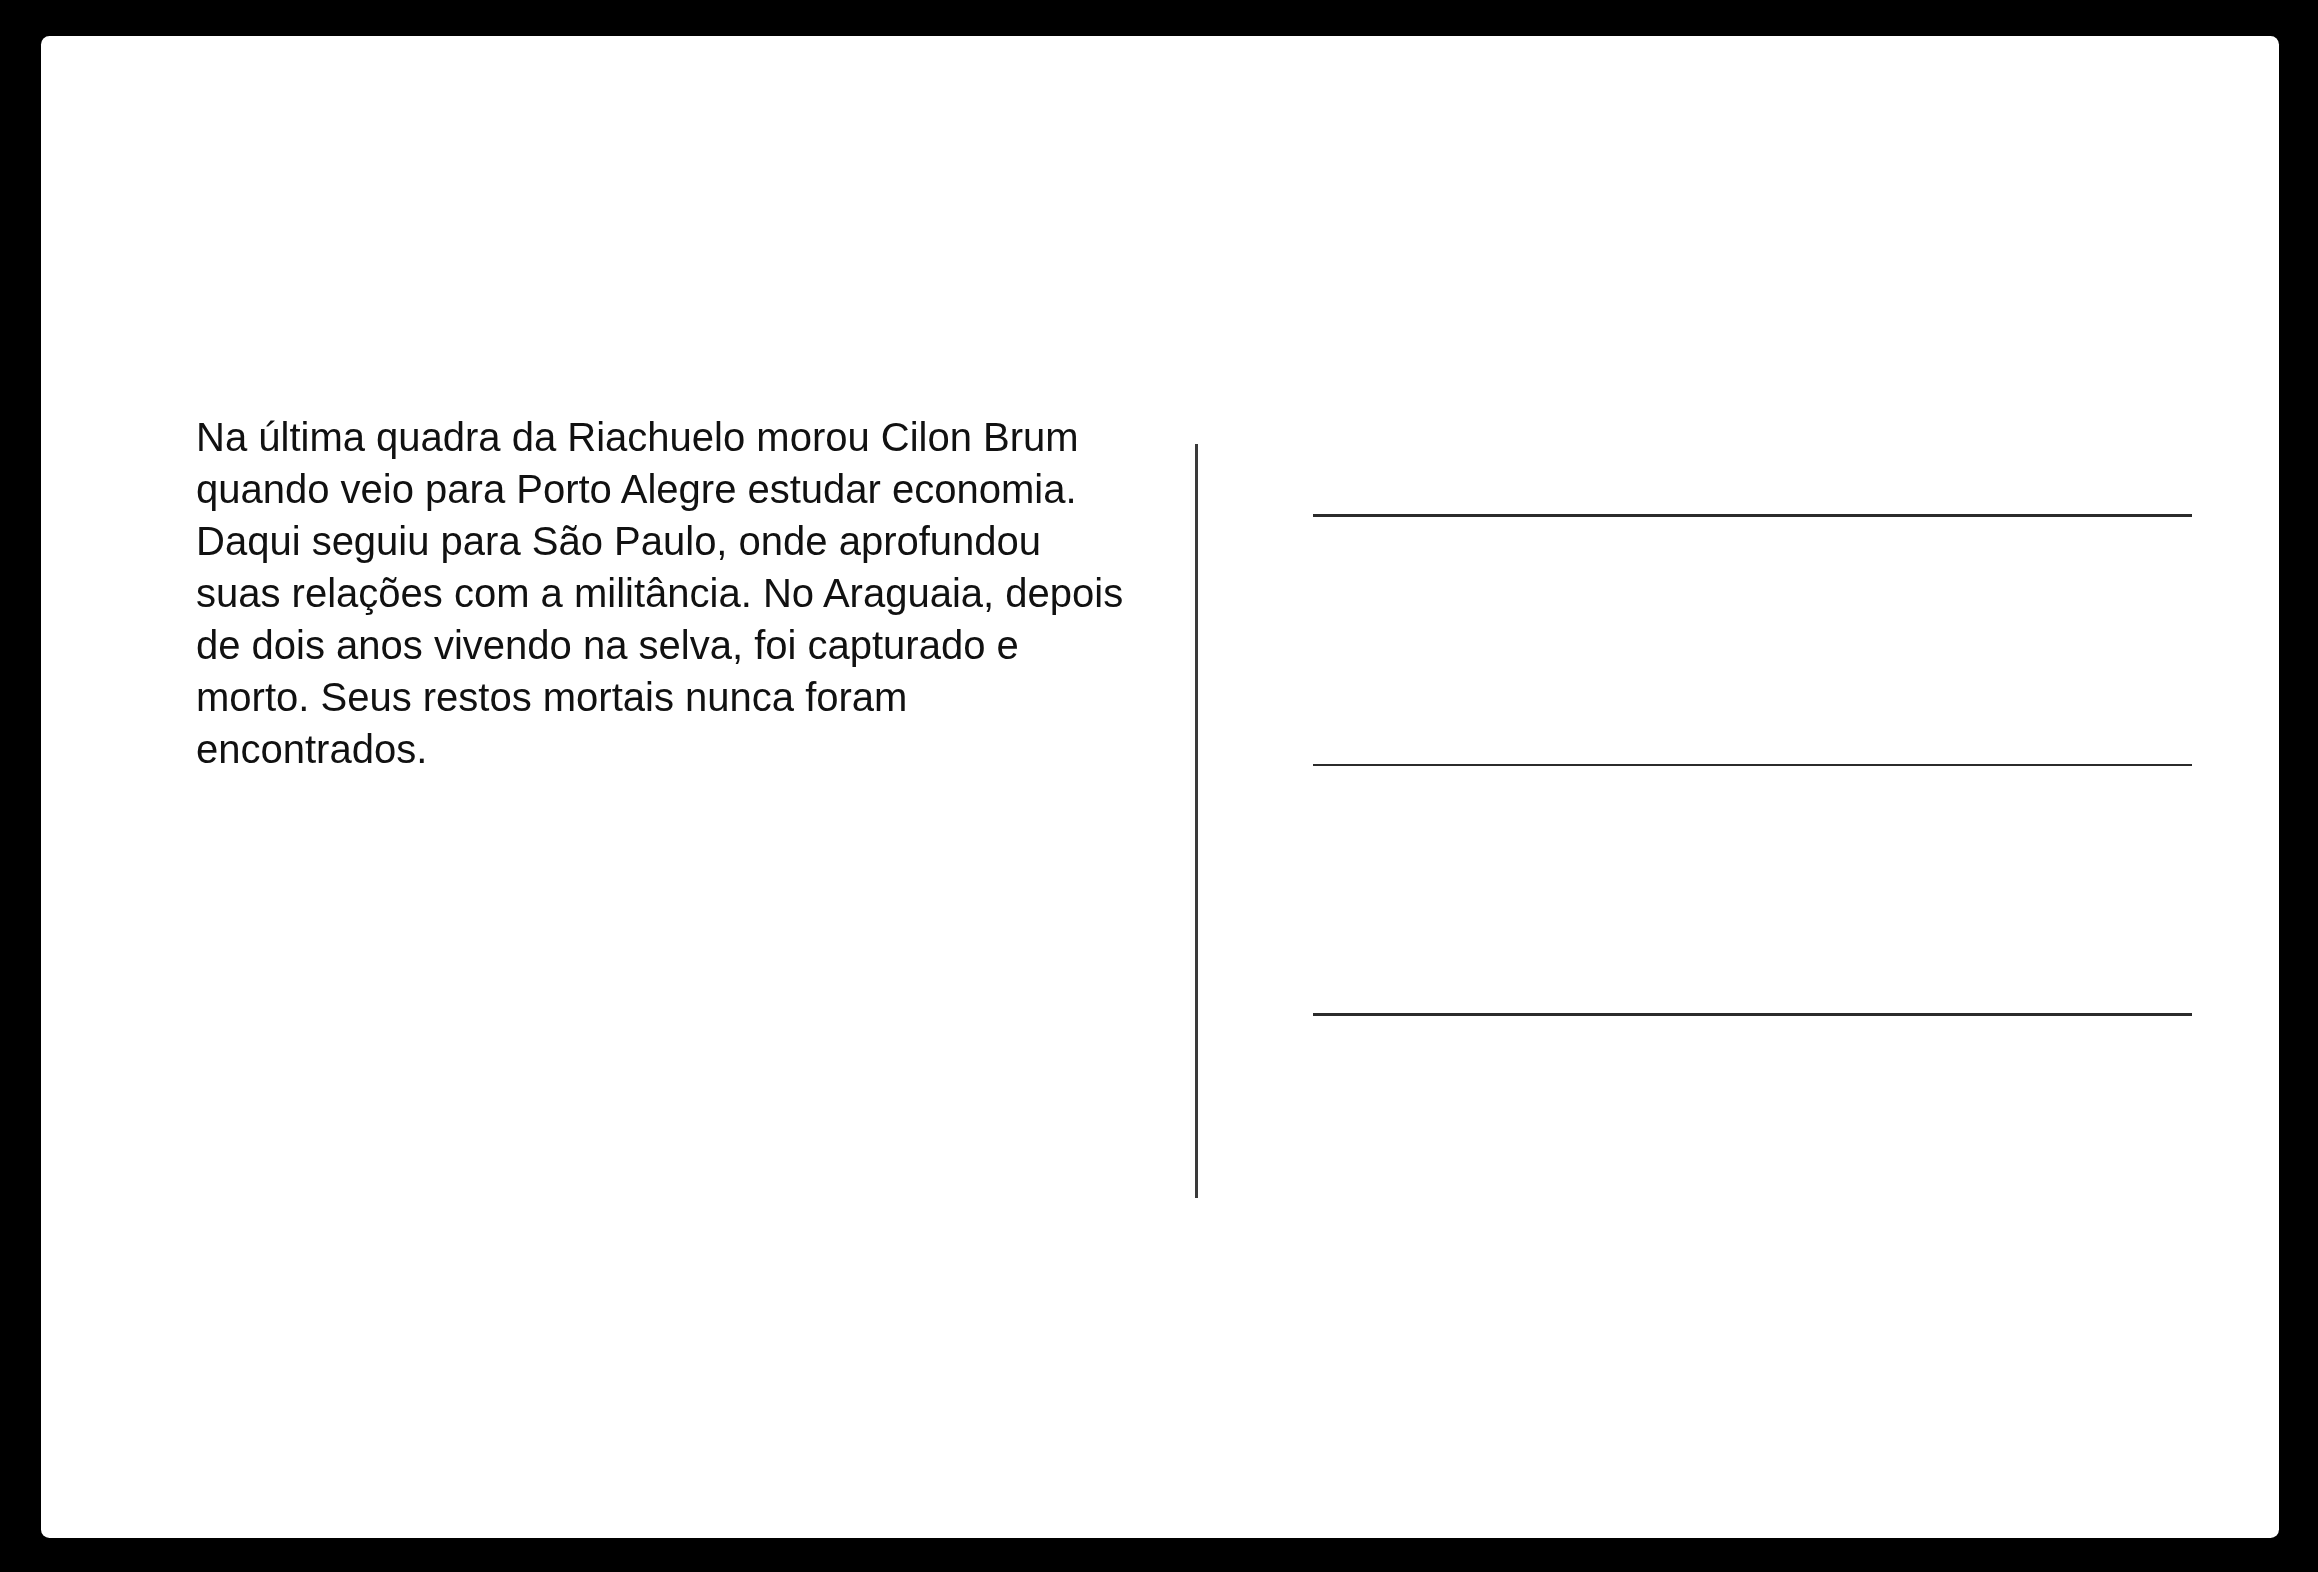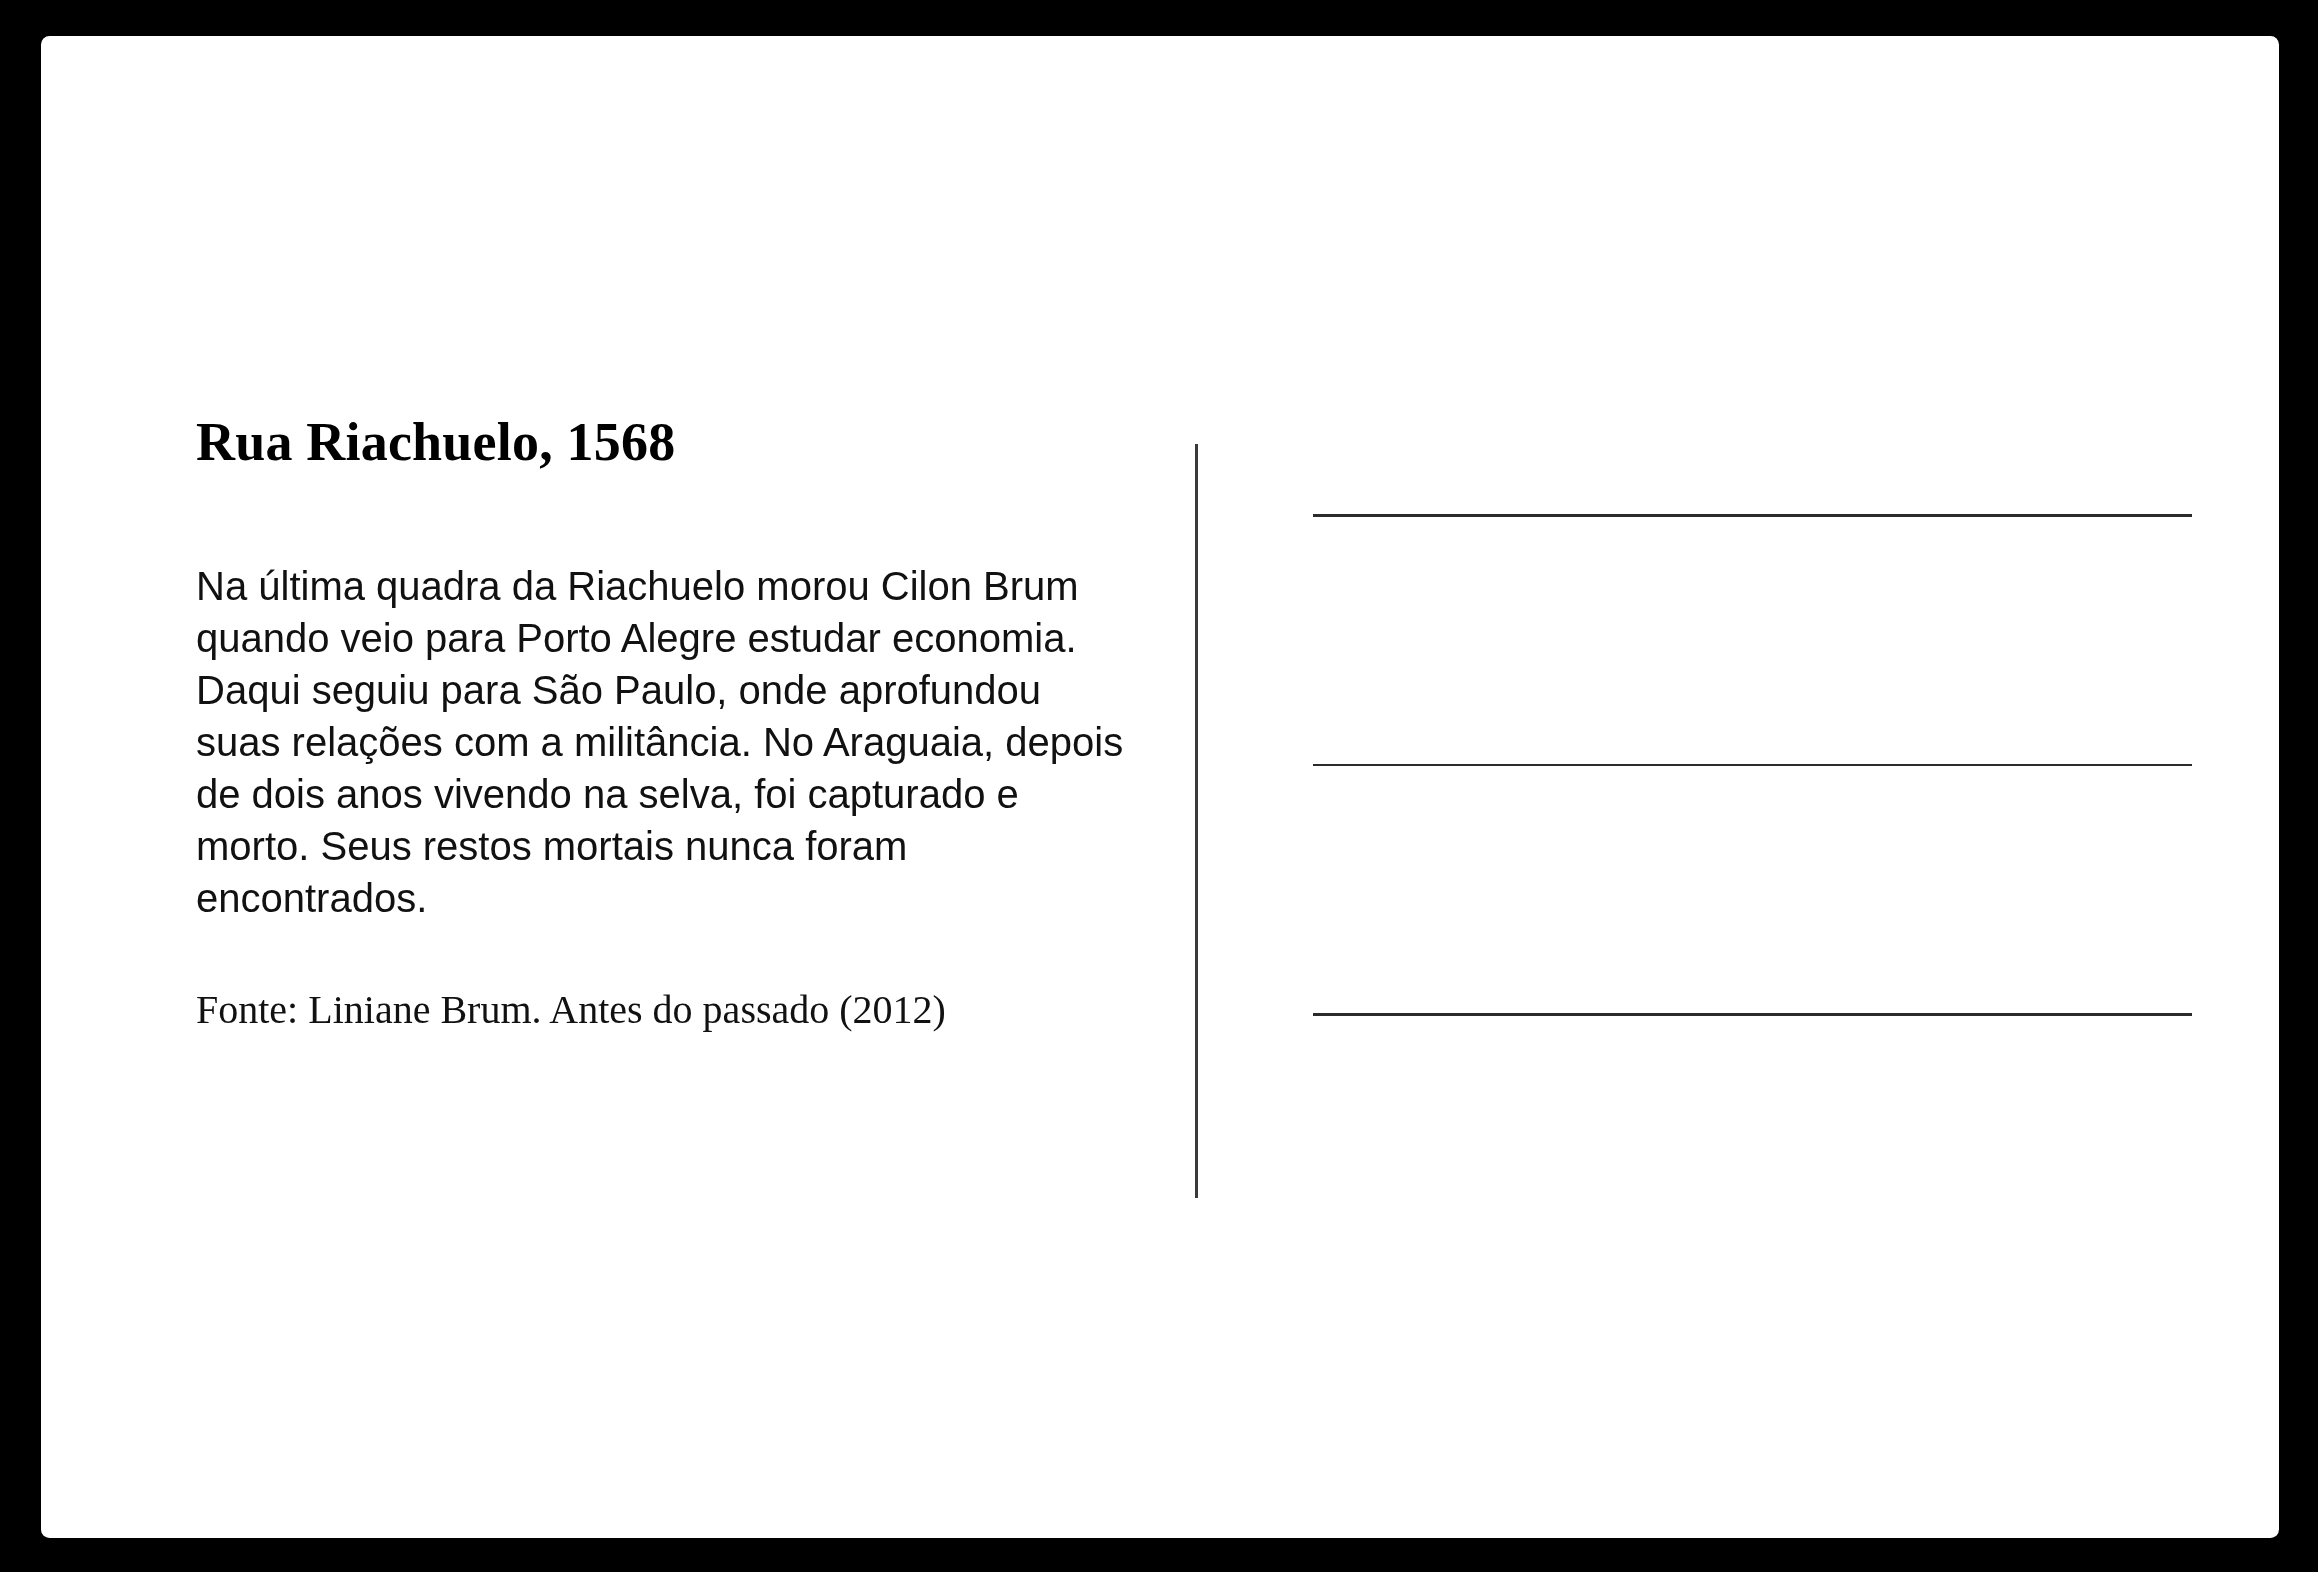--- a/index.html
+++ b/index.html
@@ -112,23 +112,21 @@
   .address-gap-2 { height: 247px; }
 </style>
 </head>
 <body>
 
 <div class="postcard-frame">
   <div class="postcard">
     <div class="postcard-inner">
 
       <div class="message-panel">
-        <h1 class="postcard-title">Rua Riachuelo, 1568</h1>
         <p class="postcard-body">Na última quadra da Riachuelo morou Cilon Brum quando veio para Porto Alegre estudar economia. Daqui seguiu para São Paulo, onde aprofundou suas relações com a militância. No Araguaia, depois de dois anos vivendo na selva, foi capturado e morto. Seus restos mortais nunca foram encontrados.</p>
-        <p class="postcard-source">Fonte: Liniane Brum. Antes do passado (2012)</p>
       </div>
 
       <div class="divider"></div>
 
       <div class="address-area">
         <div class="address-line"></div>
         <div class="address-gap-1"></div>
         <div class="address-line"></div>
         <div class="address-gap-2"></div>
         <div class="address-line"></div>

